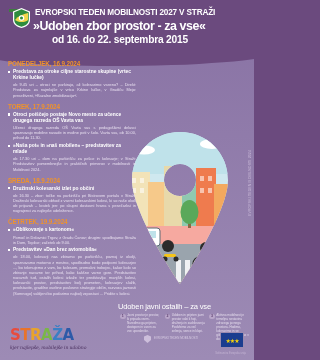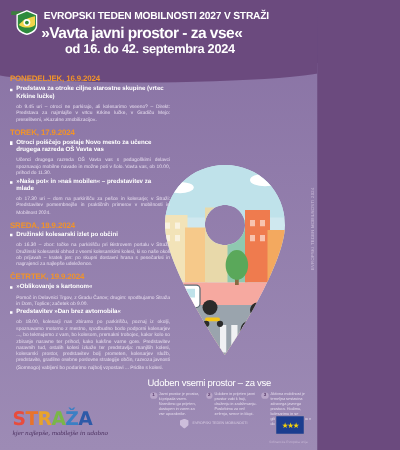--- a/index.html
+++ b/index.html
@@ -172,22 +172,22 @@
   <div class="header">
     <div class="hdr-bar"></div>
     <svg class="hdr-logo" viewBox="0 0 34 40">
       <path d="M17 0 L34 7 V24 C34 33 26 38 17 40 C8 38 0 33 0 24 V7 Z" fill="#ffffff"></path>
       <path d="M17 2.5 L31.5 8.5 V24 C31.5 31.5 24.5 35.8 17 37.5 C9.5 35.8 2.5 31.5 2.5 24 V8.5 Z" fill="#2e8b3d"></path>
       <path d="M4 24 C10 16 20 12 30 10 L30 24 C24 30 10 29 4 24 Z" fill="#f2d64b"></path>
       <circle cx="17" cy="20" r="5.5" fill="#ffffff"></circle>
       <circle cx="17" cy="20" r="3" fill="#2e8b3d"></circle>
     </svg>
     <div class="hdr-line1">EVROPSKI TEDEN MOBILNOSTI 2027 V STRAŽI</div>
-    <div class="hdr-line2">»Vavta javni prostor - za vse«</div>
-    <div class="hdr-line3">od 16. do 42. septembra 2024</div>
+    <div class="hdr-line2">»Udoben zbor prostor - za vse«</div>
+    <div class="hdr-line3">od 16. do 22. septembra 2015</div>
   </div>
   <div class="header-wave"></div>
 
   <div class="program" id="program-col">
       <div class="day-head">PONEDELJEK, 16.9.2024</div>
       <div class="ev-title">Predstava za otroke ciljne starostne skupine (vrtec Krkine lučke)</div>
       <div class="ev-body">ob 9.45 uri – otroci ne parkirajo, ali kolesarimo vseeno? – Direkt: Predstava za najmlajše v vrtcu Krkine lučke, v Gradiču Mejo: preselitveni, »Kazalne zmobilizacijo«.</div>
       <div class="day-head">TOREK, 17.9.2024</div>
       <div class="ev-title">Otroci poiščejo postaje Novo mesto za učence drugega razreda OŠ Vavta vas</div>
       <div class="ev-body">Učenci drugega razreda OŠ Vavta vas s pedagoškimi delavci spoznavajo mobilne navade in možne poti v šolo. Vavta vas, ob 10.00, prihod do 11.30.</div>
@@ -267,21 +267,21 @@
       <circle cx="98" cy="136" r="7" fill="none" stroke="#2b2b2b" stroke-width="1.4"></circle>
 
       <circle cx="22" cy="134" r="6" fill="#2b2b2b"></circle>
       <circle cx="34" cy="140" r="6" fill="#2b2b2b"></circle>
     </g>
   </svg>
 
   <div class="side-text">EVROPSKI TEDEN MOBILNOSTI 2024</div>
 
   <div class="footer">
-    <div class="foot-claim">Udoben vsemi prostor – za vse</div>
+    <div class="foot-claim">Udoben javni ostalih – za vse</div>
     <div class="foot-cols" id="foot-cols">
         <div class="foot-col">
           <div class="foot-num">1</div>
           <div class="foot-txt">Javni prostor je prostor, ki pripada vsem. Naredimo ga prijeten, dostopen in varen za vse uporabnike.</div>
         </div>
         <div class="foot-col">
           <div class="foot-num">2</div>
           <div class="foot-txt">Udoben in prijeten javni prostor vabi k hoji, druženju in zadrževanju. Poskrbimo za več zelenja, sence in klopi.</div>
         </div>
         <div class="foot-col">

